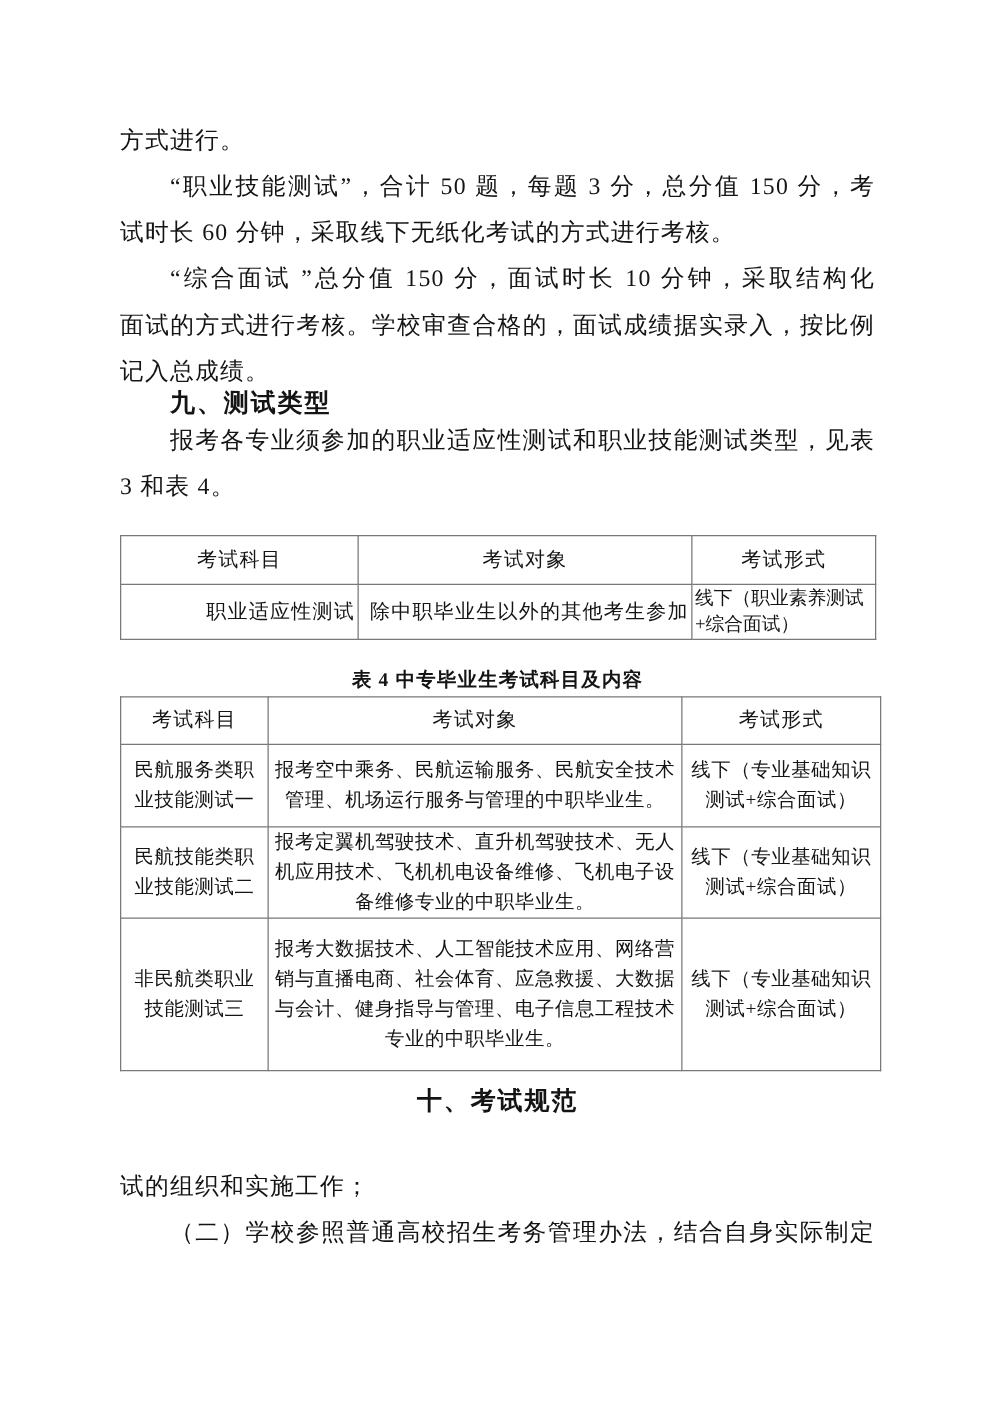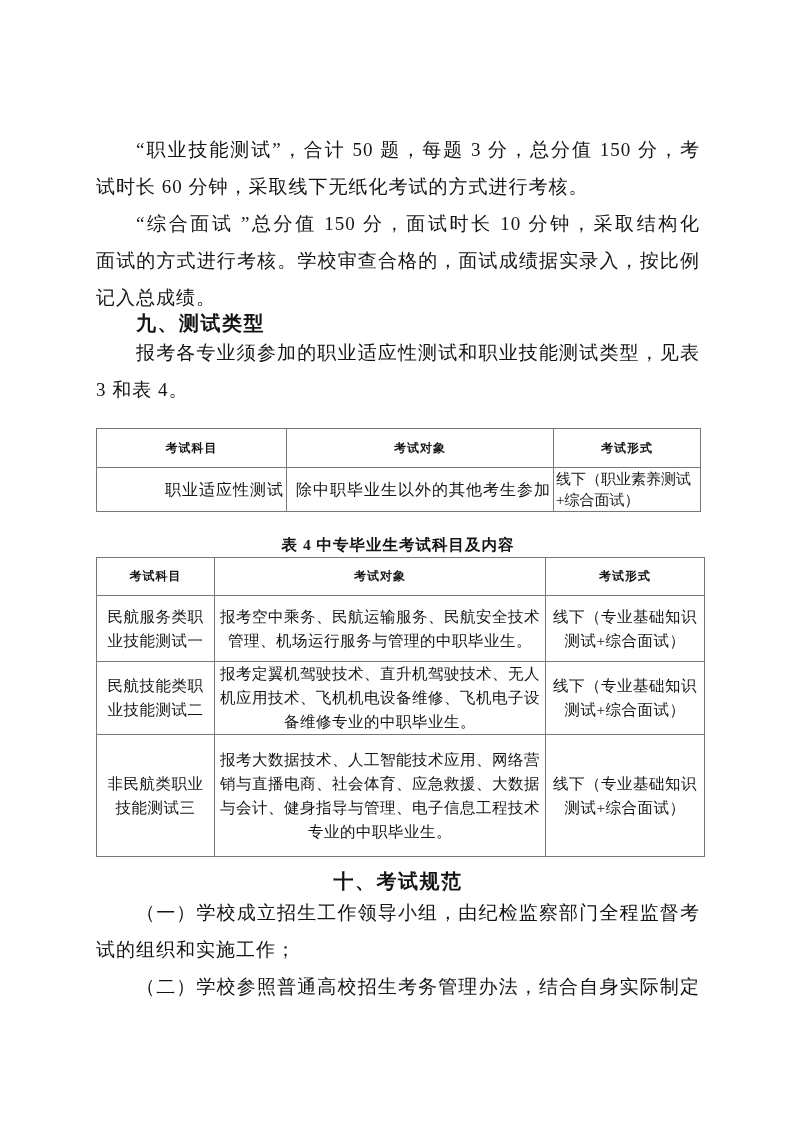--- a/index.html
+++ b/index.html
@@ -21,30 +21,31 @@
   .heading.centered { text-align:center; line-height:30px; }
   .caption {
     position:absolute; left:96px; width:604px; text-align:center;
     font-size:15.5px; font-weight:bold; letter-spacing:1px; line-height:24px;
   }
   table.t {
     position:absolute; border-collapse:collapse; table-layout:fixed;
     border:1.5px solid #3f3f3f;
   }
   .t th, .t td { border:1px solid #787878; vertical-align:middle; padding:0 2px; }
-  .t th { font-size:12px; font-weight:bold; text-align:center; letter-spacing:1px; }
+  .t th { font-size:16px; font-weight:normal; text-align:center; letter-spacing:1px; }
   #t3 td { font-size:16px; letter-spacing:1px; line-height:21px; text-align:right; white-space:pre-line; }
   #t3 td.fmt { font-size:15px; letter-spacing:0; text-align:left; line-height:21px; }
   #t4 td { font-size:15.5px; letter-spacing:0.5px; line-height:24px; text-align:center; white-space:pre-line; }
 </style>
 </head>
 <body>
 
 <div class="page">
 
+  <div class="bodyline" style="top:94px">方式进行。</div>
   <div class="bodyline indent stretch" style="top:131px">“职业技能测试”，合计 50 题，每题 3 分，总分值 150 分，考</div>
   <div class="bodyline" style="top:168px">试时长 60 分钟，采取线下无纸化考试的方式进行考核。</div>
   <div class="bodyline indent stretch" style="top:205px">“综合面试 ”总分值 150 分，面试时长 10 分钟，采取结构化</div>
   <div class="bodyline stretch" style="top:242px">面试的方式进行考核。学校审查合格的，面试成绩据实录入，按比例</div>
   <div class="bodyline" style="top:279px">记入总成绩。</div>
 
   <div class="heading indent" style="top:305px">九、测试类型</div>
 
   <div class="bodyline indent stretch" style="top:334px">报考各专业须参加的职业适应性测试和职业技能测试类型，见表</div>
   <div class="bodyline" style="top:371px">3 和表 4。</div>
@@ -110,17 +111,16 @@
 与会计、健身指导与管理、电子信息工程技术
 专业的中职毕业生。</td>
       <td>线下（专业基础知识
 测试+综合面试）</td>
     </tr>
   </tbody>
     </table>
 
   <div class="heading centered" style="top:866px">十、考试规范</div>
 
-  <div class="bodyline indent stretch" style="top:894px">（一）学校成立招生工作领导小组，由纪检监察部门全程监督考</div>
   <div class="bodyline" style="top:931px">试的组织和实施工作；</div>
   <div class="bodyline indent stretch" style="top:968px">（二）学校参照普通高校招生考务管理办法，结合自身实际制定</div>
 
 </div>
 
 </body></html>

